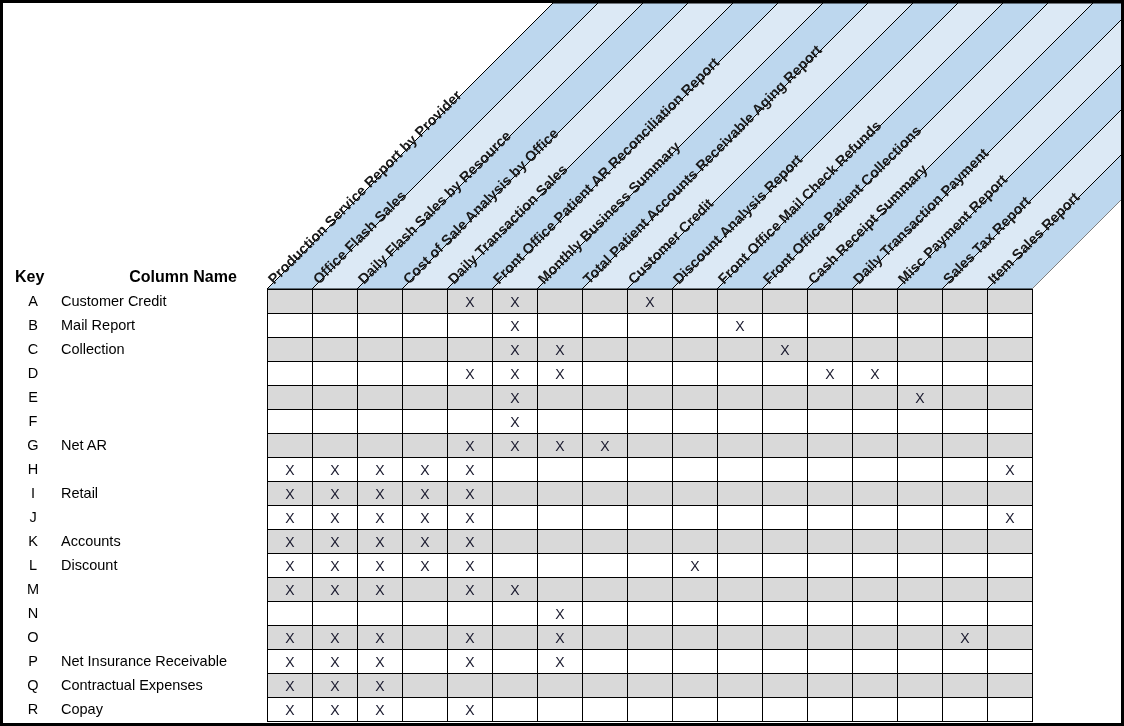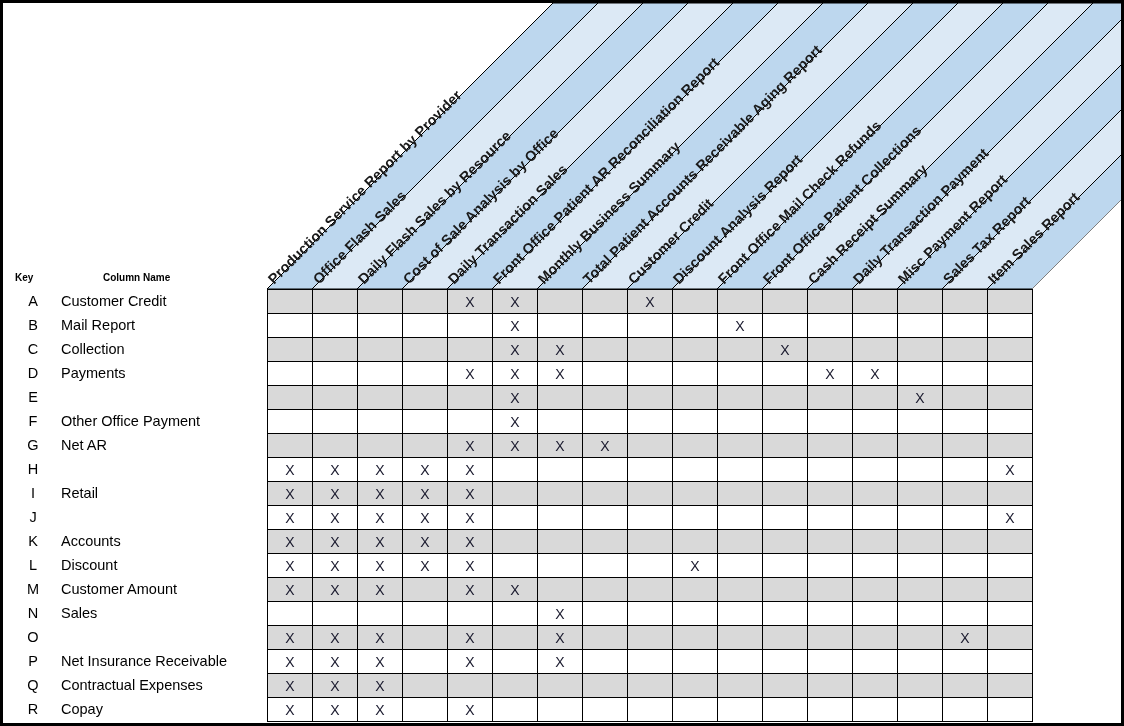--- a/index.html
+++ b/index.html
@@ -20,27 +20,27 @@
   
   #legend {
     position: absolute;
     left: 10px;
     top: 262px;
     width: 250px;
   }
   #legend-head {
     display: flex;
     font-weight: bold;
-    font-size: 10px;
+    font-size: 16px;
     color: #000;
     height: 24px;
     align-items: center;
   }
   #legend-head .k { width: 40px; text-align: left; padding-left: 2px; }
-  #legend-head .n { flex: 1; text-align: left; padding-left: 50px;}
+  #legend-head .n { flex: 1; text-align: center; padding-left: 50px;}
   .legend-row {
     display: flex;
     height: 24px;
     align-items: center;
     font-size: 14.5px;
     color: #000;
   }
   .legend-row .k { width: 40px; text-align: center; }
   .legend-row .n { flex: 1; padding-left: 8px; }
 
@@ -141,28 +141,26 @@
         <div class="legend-row">
           <div class="k">B</div>
           <div class="n">Mail Report</div>
         </div>
         <div class="legend-row">
           <div class="k">C</div>
           <div class="n">Collection</div>
         </div>
         <div class="legend-row">
           <div class="k">D</div>
-          <div class="n">Payments</div>
         </div>
         <div class="legend-row">
           <div class="k">E</div>
         </div>
         <div class="legend-row">
           <div class="k">F</div>
-          <div class="n">Other Office Payment</div>
         </div>
         <div class="legend-row">
           <div class="k">G</div>
           <div class="n">Net AR</div>
         </div>
         <div class="legend-row">
           <div class="k">H</div>
         </div>
         <div class="legend-row">
           <div class="k">I</div>
@@ -174,25 +172,23 @@
         <div class="legend-row">
           <div class="k">K</div>
           <div class="n">Accounts</div>
         </div>
         <div class="legend-row">
           <div class="k">L</div>
           <div class="n">Discount</div>
         </div>
         <div class="legend-row">
           <div class="k">M</div>
-          <div class="n">Customer Amount</div>
         </div>
         <div class="legend-row">
           <div class="k">N</div>
-          <div class="n">Sales</div>
         </div>
         <div class="legend-row">
           <div class="k">O</div>
         </div>
         <div class="legend-row">
           <div class="k">P</div>
           <div class="n">Net Insurance Receivable</div>
         </div>
         <div class="legend-row">
           <div class="k">Q</div>

